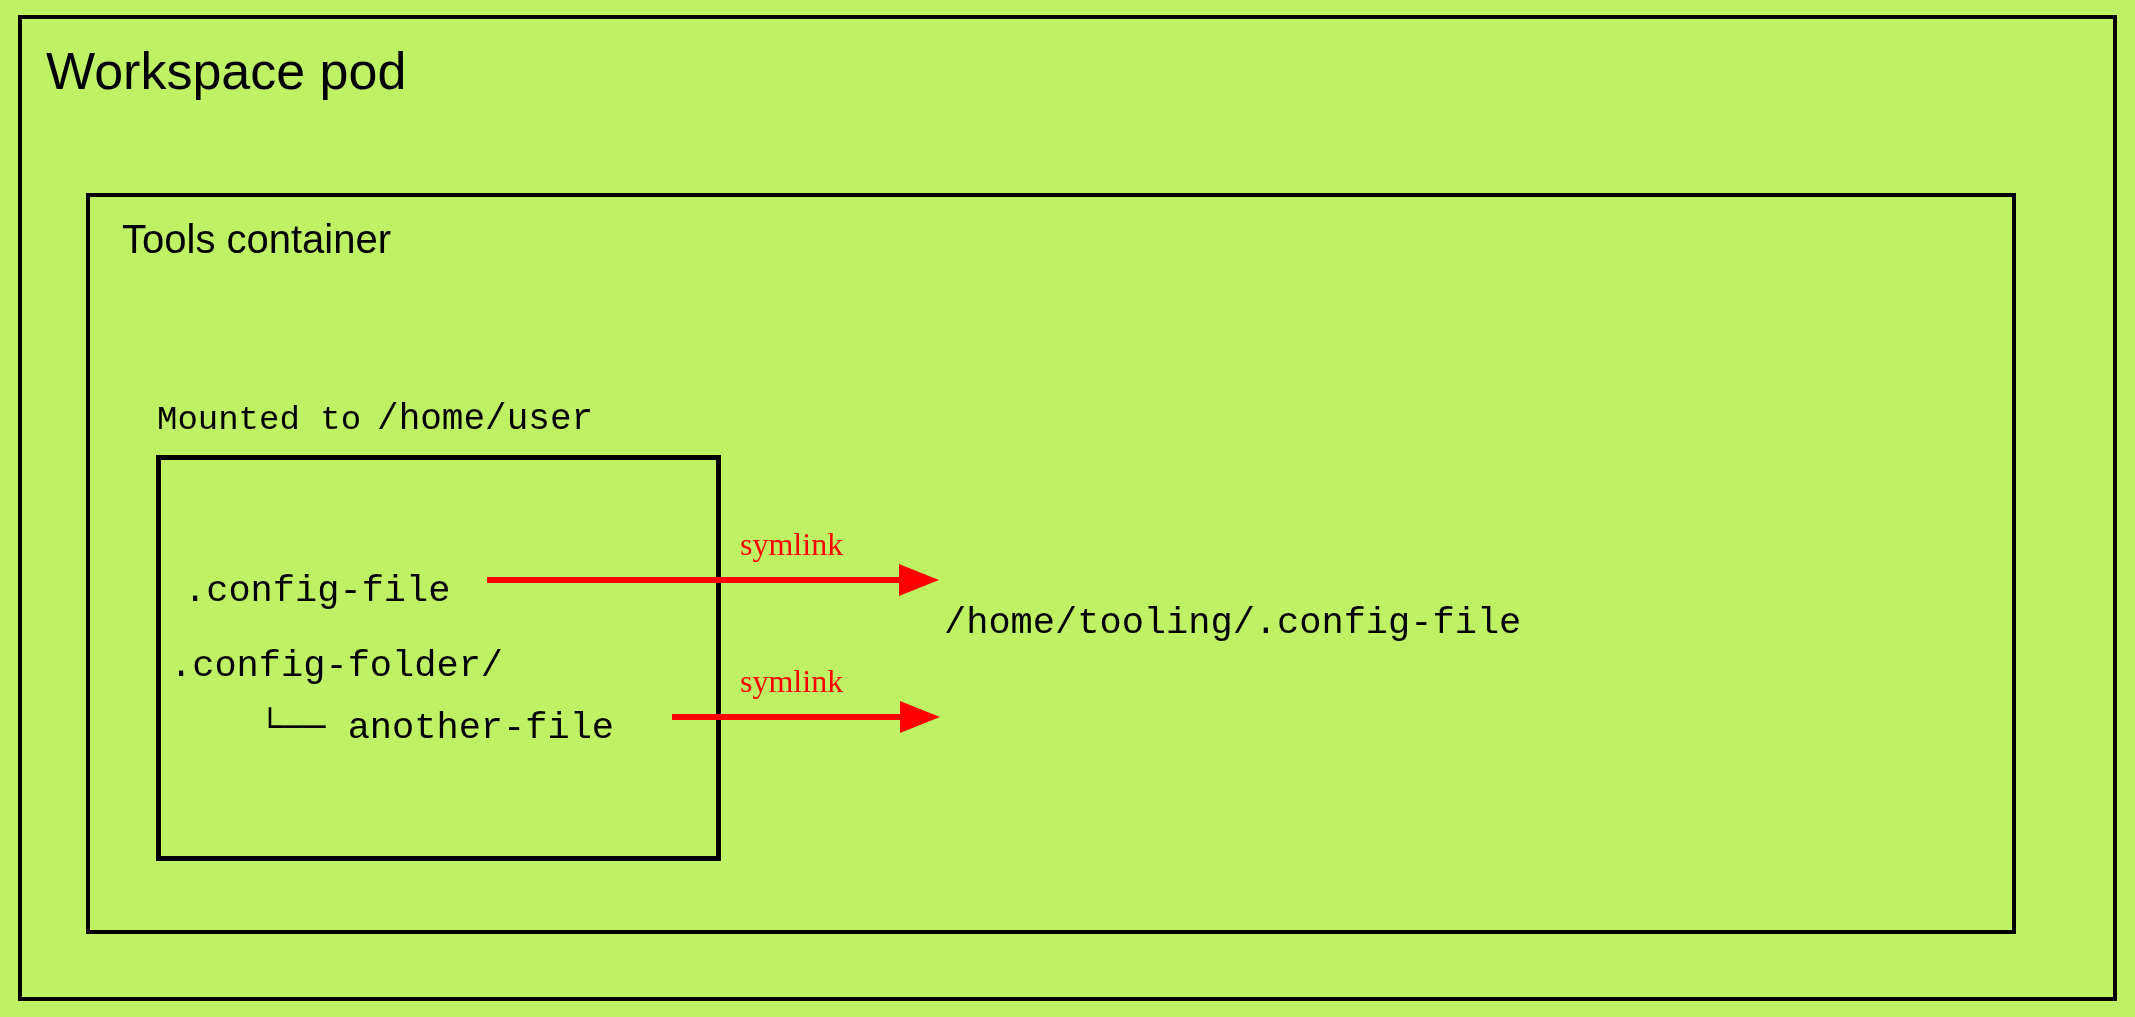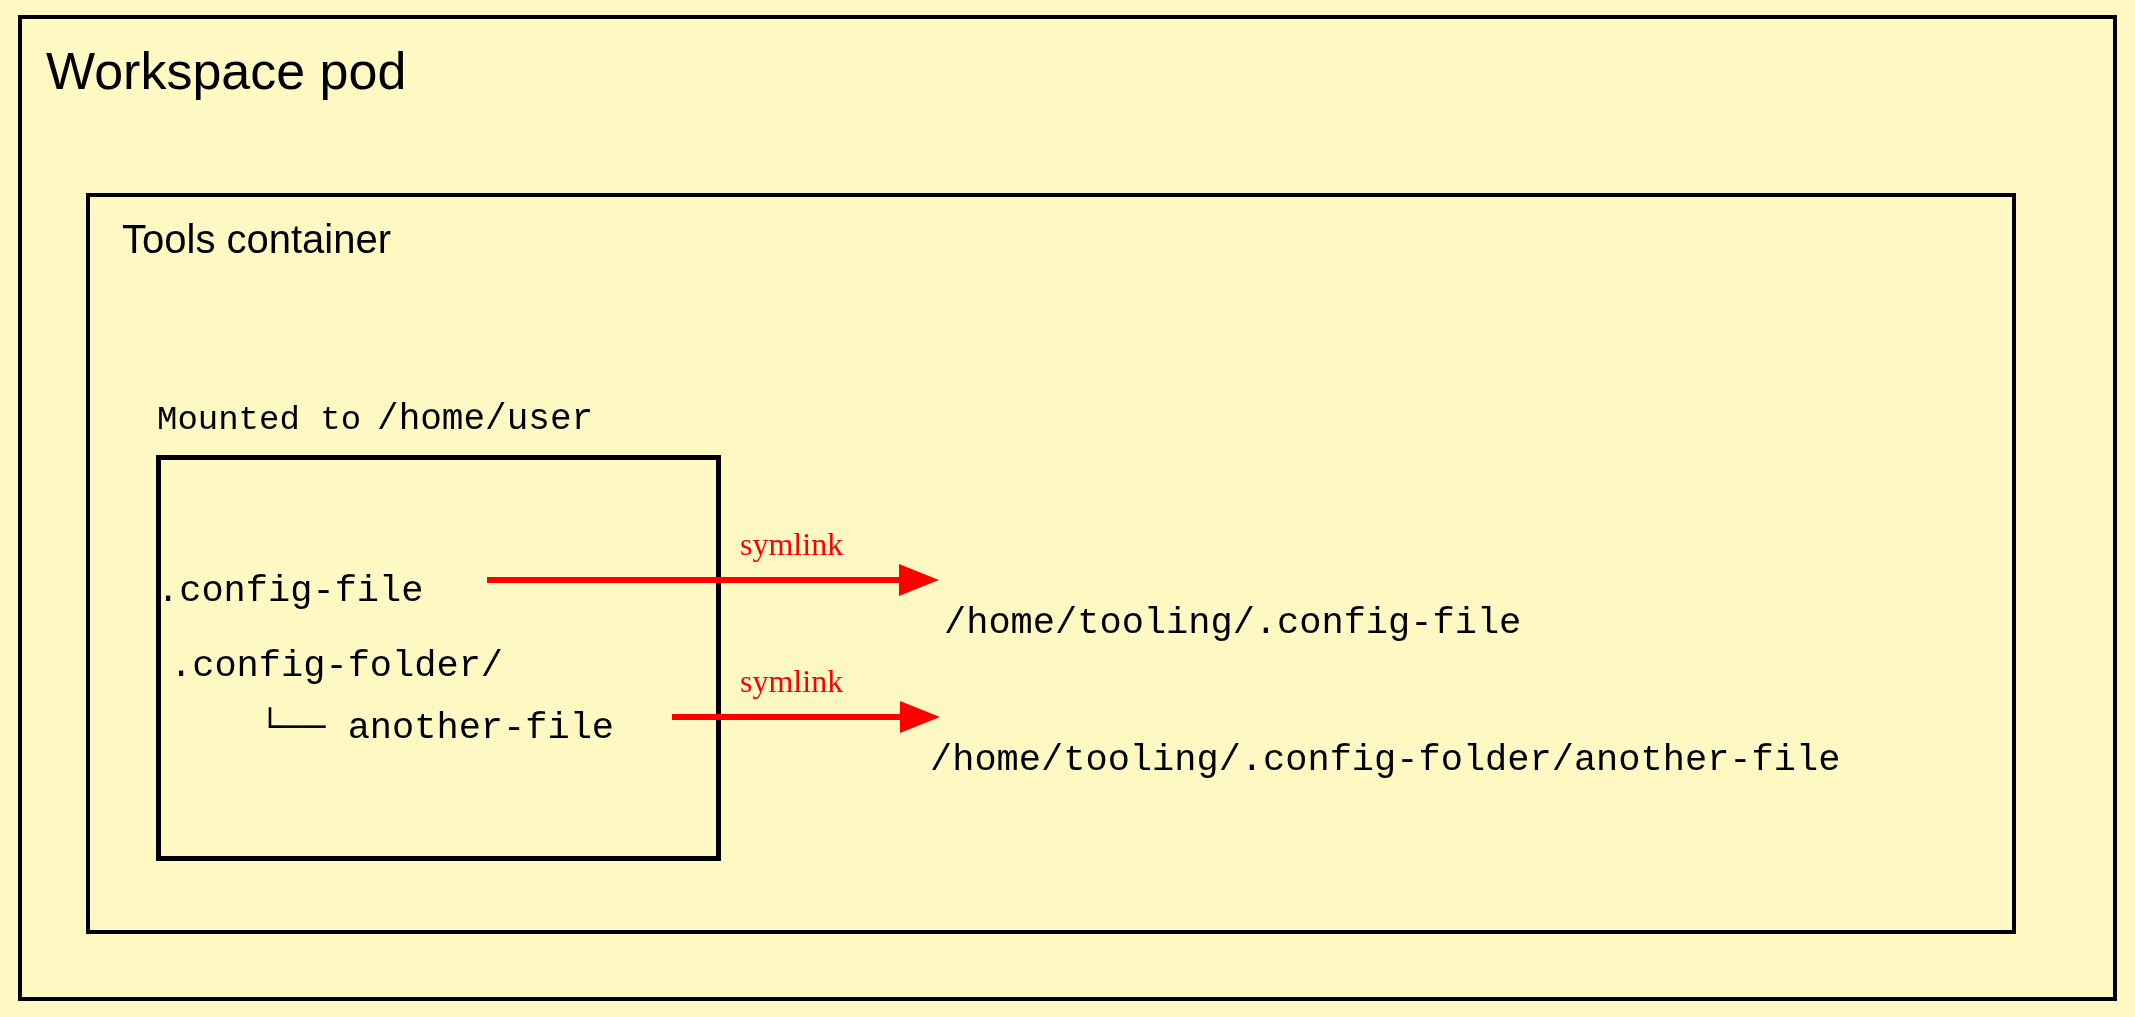--- a/index.html
+++ b/index.html
@@ -9,21 +9,21 @@
   }
   body {
     font-family: "Liberation Sans", sans-serif;
     color: #000000;
   }
 
   #canvas {
     position: relative;
     width: 2135px;
     height: 1017px;
-    background: #fef9c3;
+    background: #bef264;
     overflow: hidden;
   }
 
   
   .box {
     position: absolute;
     border: 4px solid #000000;
     background: transparent;
     box-sizing: border-box;
   }
@@ -100,21 +100,21 @@
   
   .tree-line {
     position: absolute;
     font-family: "Liberation Mono", monospace;
     font-size: 37px;
     line-height: 1;
     white-space: pre;
     color: #000000;
   }
 
-  #pv-entry-config-file   { left: 157px; top: 573px; }
+  #pv-entry-config-file   { left: 184px; top: 573px; }
   #pv-entry-config-folder { left: 170px; top: 648px; }
   #pv-entry-another-file  { left: 170px; top: 710px; }
 
   
   .link-target {
     position: absolute;
     font-family: "Liberation Mono", monospace;
     font-size: 37px;
     line-height: 1;
     white-space: pre;
@@ -172,15 +172,14 @@
     <polygon points="412,4 452,20 412,36" fill="#ff0000"></polygon>
   </svg>
   <div class="arrow-label" id="symlink-label-1">symlink</div>
   <div class="link-target" id="target-config-file">/home/tooling/.config-file</div>
 
   <svg class="arrow-svg" id="arrow-2" width="280" height="40" viewBox="0 0 280 40">
     <line x1="0" y1="20" x2="236" y2="20" stroke="#ff0000" stroke-width="6"></line>
     <polygon points="228,4 268,20 228,36" fill="#ff0000"></polygon>
   </svg>
   <div class="arrow-label" id="symlink-label-2">symlink</div>
-  <div class="link-target" id="target-another-file">/home/tooling/.config-folder/another-file</div>
 
 </div>
 
 </body></html>

